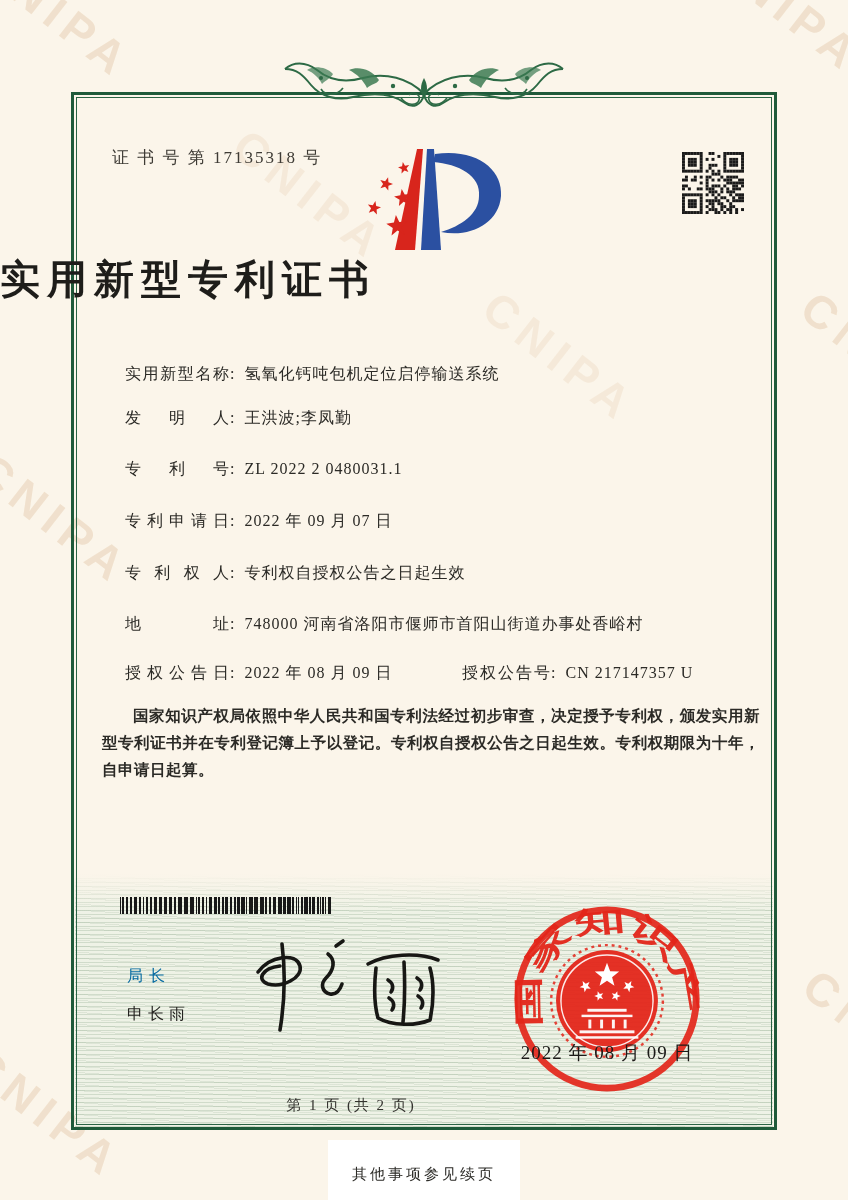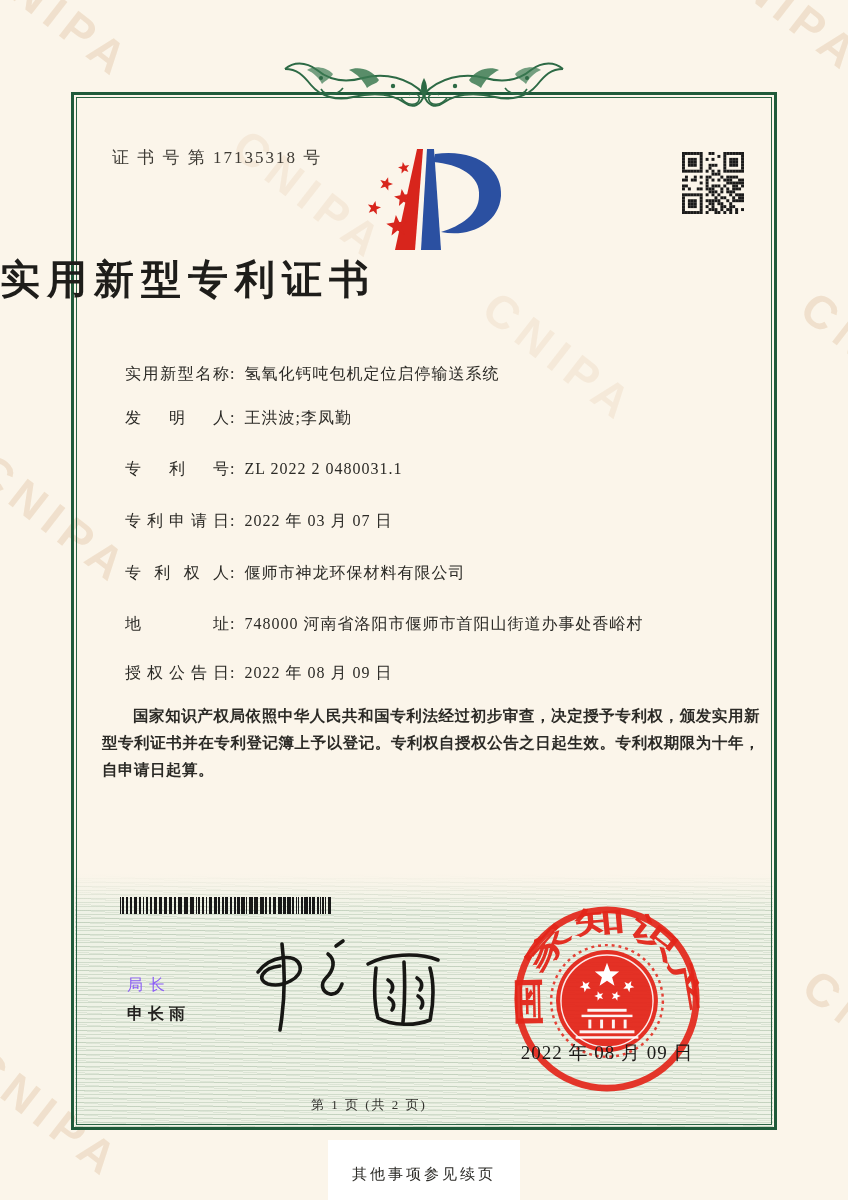--- a/index.html
+++ b/index.html
@@ -35,28 +35,28 @@
   .body-text p{margin:0;text-indent:2em;font-weight:bold;}
   
   .waves{position:absolute;left:75px;top:874px;width:698px;height:254px;z-index:1;
       background:
         repeating-linear-gradient(to bottom, rgba(150,175,148,.34) 0 1px, rgba(0,0,0,0) 1px 4px),
         repeating-linear-gradient(184deg, rgba(150,175,148,.20) 0 1px, rgba(0,0,0,0) 1px 6px),
         #eef2e6;}
   .waves-fade{position:absolute;left:0;top:0;width:100%;height:38px;
       background:linear-gradient(#fbf5ea,rgba(251,245,234,0));}
   .barcode{position:absolute;left:120px;top:897px;z-index:4;}
-  .signer-title{position:absolute;left:127px;top:966px;font-size:16px;letter-spacing:6px;z-index:4;color:#8b5cf6;margin-top:9px;}
-  .signer-name{position:absolute;left:127px;top:1004px;font-size:16px;letter-spacing:5px;z-index:4;color:#23221f;font-weight:bold;}
+  .signer-title{position:absolute;left:127px;top:966px;font-size:16px;letter-spacing:6px;z-index:4;color:#0369a1;}
+  .signer-name{position:absolute;left:127px;top:1004px;font-size:16px;letter-spacing:5px;z-index:4;color:#23221f;}
   .signature{position:absolute;left:240px;top:938px;z-index:4;}
   .seal{position:absolute;left:509px;top:901px;z-index:3;}
   .seal-date{position:absolute;left:507px;top:1040px;width:200px;text-align:center;z-index:5;
       font-size:19px;letter-spacing:1px;color:#1b1a18;}
-  .page-info{position:absolute;left:75px;top:1096px;width:588px;text-align:center;z-index:4;
-      font-size:13px;letter-spacing:2px;color:#33322e;}
+  .page-info{position:absolute;left:57px;top:1096px;width:588px;text-align:center;z-index:4;
+      font-size:15px;letter-spacing:2px;color:#33322e;}
   .footer-note{position:absolute;left:50%;top:1140px;transform:translateX(-50%);
       background:#ffffff;padding:25px 24px;font-size:15px;letter-spacing:3px;color:#2b2a26;z-index:8;}
 </style>
 </head>
 <body>
 
 <span class="wm" style="left:-34px;top:-14px">CNIPA</span>
 <span class="wm" style="left:696px;top:-20px">CNIPA</span>
 <span class="wm" style="left:788px;top:330px">CNIPA</span>
 <span class="wm" style="left:-36px;top:492px">CNIPA</span>
@@ -332,30 +332,33 @@
 <div class="frow" style="top:364px">
   <span class="flabel">实用新型名称</span><span class="fcolon">:</span><span class="fvalue">氢氧化钙吨包机定位启停输送系统</span>
 </div>
 <div class="frow" style="top:408px">
   <span class="flabel">发明人</span><span class="fcolon">:</span><span class="fvalue">王洪波;李凤勤</span>
 </div>
 <div class="frow" style="top:459px">
   <span class="flabel">专利号</span><span class="fcolon">:</span><span class="fvalue">ZL 2022 2 0480031.1</span>
 </div>
 <div class="frow" style="top:511px">
-  <span class="flabel">专利申请日</span><span class="fcolon">:</span><span class="fvalue">2022 年 03 月 07 日</span>
+  <span class="flabel">专利申请日</span><span class="fcolon">:</span><span class="fvalue">2022 年 09 月 07 日</span>
 </div>
 <div class="frow" style="top:563px">
-  <span class="flabel">专利权人</span><span class="fcolon">:</span><span class="fvalue">偃师市神龙环保材料有限公司</span>
+  <span class="flabel">专利权人</span><span class="fcolon">:</span><span class="fvalue">专利权自授权公告之日起生效</span>
 </div>
 <div class="frow" style="top:614px">
   <span class="flabel">地址</span><span class="fcolon">:</span><span class="fvalue">748000 河南省洛阳市偃师市首阳山街道办事处香峪村</span>
 </div>
 <div class="frow" style="top:663px;width:560px">
   <span class="flabel">授权公告日</span><span class="fcolon">:</span><span class="fvalue">2022 年 08 月 09 日</span>
+  <span class="pair2">
+    <span class="flabel" style="width:88px">授权公告号</span><span class="fcolon">:</span><span class="fvalue">CN 217147357 U</span>
+  </span>
 </div>
 
 <div class="body-text">
   <p>国家知识产权局依照中华人民共和国专利法经过初步审查，决定授予专利权，颁发实用新型专利证书并在专利登记簿上予以登记。专利权自授权公告之日起生效。专利权期限为十年，自申请日起算。</p>
 </div>
 
 <div class="waves">
   <div class="waves-fade"></div>
 </div>
 

